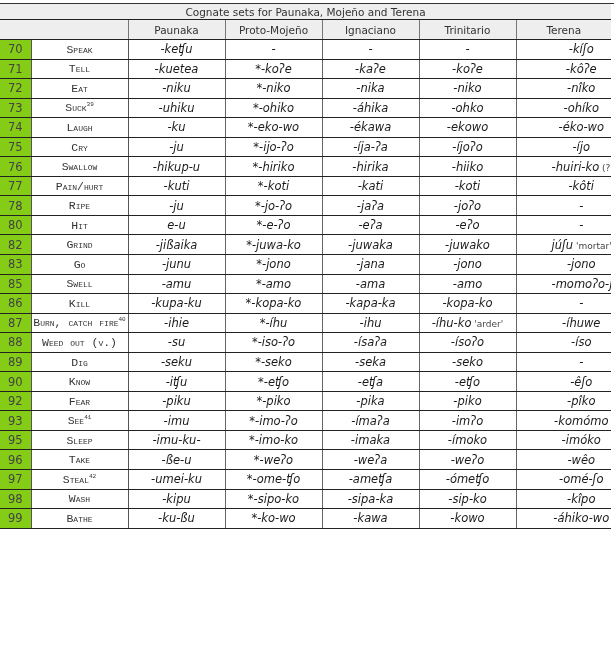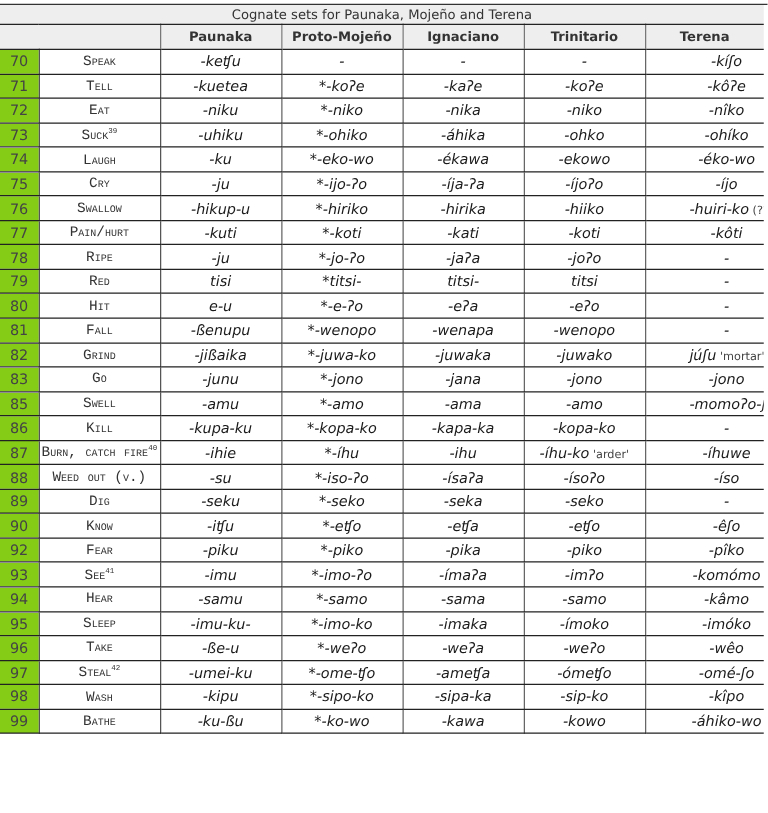--- a/index.html
+++ b/index.html
@@ -6,21 +6,21 @@
     body { width: 614px; height: 650px; position: relative; overflow: hidden;
            font-family: "DejaVu Sans", sans-serif; color: #1a1a1a; }
     .topline { position: absolute; left: 0; top: 0; width: 614px; height: 3px;
                border-bottom: 1px solid #333; }
     table.cog { position: absolute; left: 0; top: 4px; width: 611px;
                 border-collapse: collapse; table-layout: fixed; }
     table.cog td, table.cog th { padding: 0; text-align: center; vertical-align: middle;
                 border-bottom: 1px solid #222; overflow: hidden; white-space: nowrap; }
     .title-row th { background: #eeeeee; height: 15px; font-weight: normal;
                     font-size: 10.5px; color: #333; border-bottom: 1px solid #555; }
-    .hdr-row th { background: #eeeeee; height: 19px; font-weight: bold;
+    .hdr-row th { background: #eeeeee; height: 19px; font-weight: normal;
                   font-size: 10.5px; color: #333; border-left: 1px solid #777; }
     .hdr-row th:first-child { border-left: none; }
     tr.data td { height: 18.55px; font-size: 11.5px; font-style: italic; }
     td.num { background: #84cc16; font-style: normal !important; color: #444;
              font-size: 11px; border-right: 1px solid #555; }
     td.gloss { font-style: normal !important; font-variant: small-caps;
                font-size: 10.5px; color: #333; border-right: 1px solid #555; font-family: Liberation Mono, monospace; }
     td.cell { border-right: 1px solid #666; }
     td.cell:last-child { border-right: none; padding-left: 35px; }
     sup { font-size: 6px; font-style: normal; vertical-align: super; }
@@ -130,44 +130,26 @@
       <tr class="data">
     <td class="num">78</td>
     <td class="gloss"><span>Ripe</span><sup></sup></td>
     <td class="cell">-ju</td>
     <td class="cell">*-jo-ʔo</td>
     <td class="cell">-jaʔa</td>
     <td class="cell"><span>-joʔo</span><span class="note"></span></td>
     <td class="cell"><span>-</span><span class="note"></span></td>
   </tr>
       <tr class="data">
-    <td class="num">79</td>
-    <td class="gloss"><span>Red</span><sup></sup></td>
-    <td class="cell">tisi</td>
-    <td class="cell">*titsi-</td>
-    <td class="cell">titsi-</td>
-    <td class="cell"><span>titsi</span><span class="note"></span></td>
-    <td class="cell"><span>-</span><span class="note"></span></td>
-  </tr>
-      <tr class="data">
     <td class="num">80</td>
     <td class="gloss"><span>Hit</span><sup></sup></td>
     <td class="cell">e-u</td>
     <td class="cell">*-e-ʔo</td>
     <td class="cell">-eʔa</td>
     <td class="cell"><span>-eʔo</span><span class="note"></span></td>
-    <td class="cell"><span>-</span><span class="note"></span></td>
-  </tr>
-      <tr class="data">
-    <td class="num">81</td>
-    <td class="gloss"><span>Fall</span><sup></sup></td>
-    <td class="cell">-ßenupu</td>
-    <td class="cell">*-wenopo</td>
-    <td class="cell">-wenapa</td>
-    <td class="cell"><span>-wenopo</span><span class="note"></span></td>
     <td class="cell"><span>-</span><span class="note"></span></td>
   </tr>
       <tr class="data">
     <td class="num">82</td>
     <td class="gloss"><span>Grind</span><sup></sup></td>
     <td class="cell">-jißaika</td>
     <td class="cell">*-juwa-ko</td>
     <td class="cell">-juwaka</td>
     <td class="cell"><span>-juwako</span><span class="note"></span></td>
     <td class="cell"><span>júʃu</span><span class="note"> 'mortar'</span></td>
@@ -247,29 +229,20 @@
       <tr class="data">
     <td class="num">93</td>
     <td class="gloss"><span>See</span><sup>41</sup></td>
     <td class="cell">-imu</td>
     <td class="cell">*-imo-ʔo</td>
     <td class="cell">-ímaʔa</td>
     <td class="cell"><span>-imʔo</span><span class="note"></span></td>
     <td class="cell"><span>-komómo</span><span class="note"></span></td>
   </tr>
       <tr class="data">
-    <td class="num">94</td>
-    <td class="gloss"><span>Hear</span><sup></sup></td>
-    <td class="cell">-samu</td>
-    <td class="cell">*-samo</td>
-    <td class="cell">-sama</td>
-    <td class="cell"><span>-samo</span><span class="note"></span></td>
-    <td class="cell"><span>-kâmo</span><span class="note"></span></td>
-  </tr>
-      <tr class="data">
     <td class="num">95</td>
     <td class="gloss"><span>Sleep</span><sup></sup></td>
     <td class="cell">-imu-ku-</td>
     <td class="cell">*-imo-ko</td>
     <td class="cell">-imaka</td>
     <td class="cell"><span>-ímoko</span><span class="note"></span></td>
     <td class="cell"><span>-imóko</span><span class="note"></span></td>
   </tr>
       <tr class="data">
     <td class="num">96</td>

